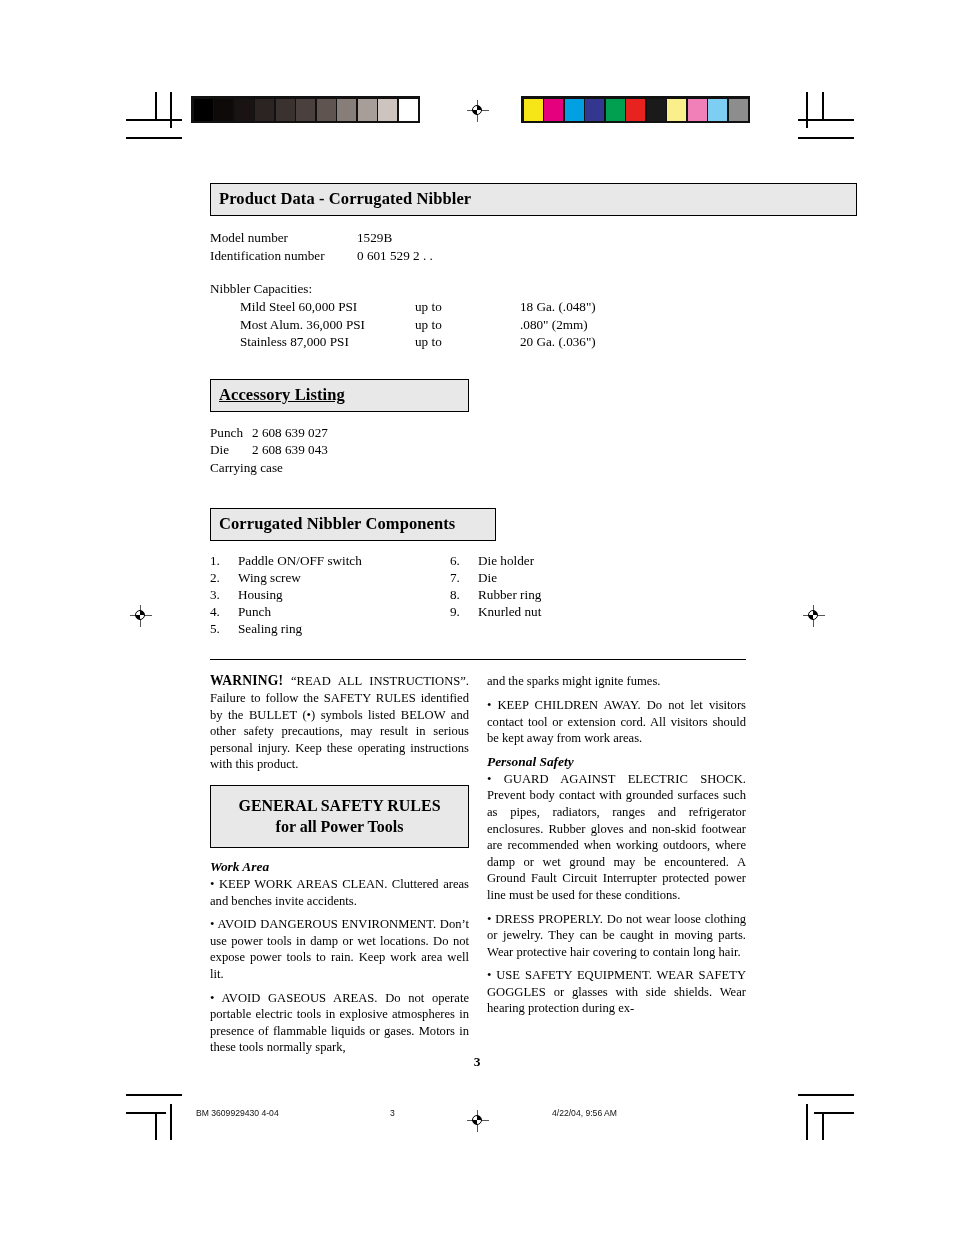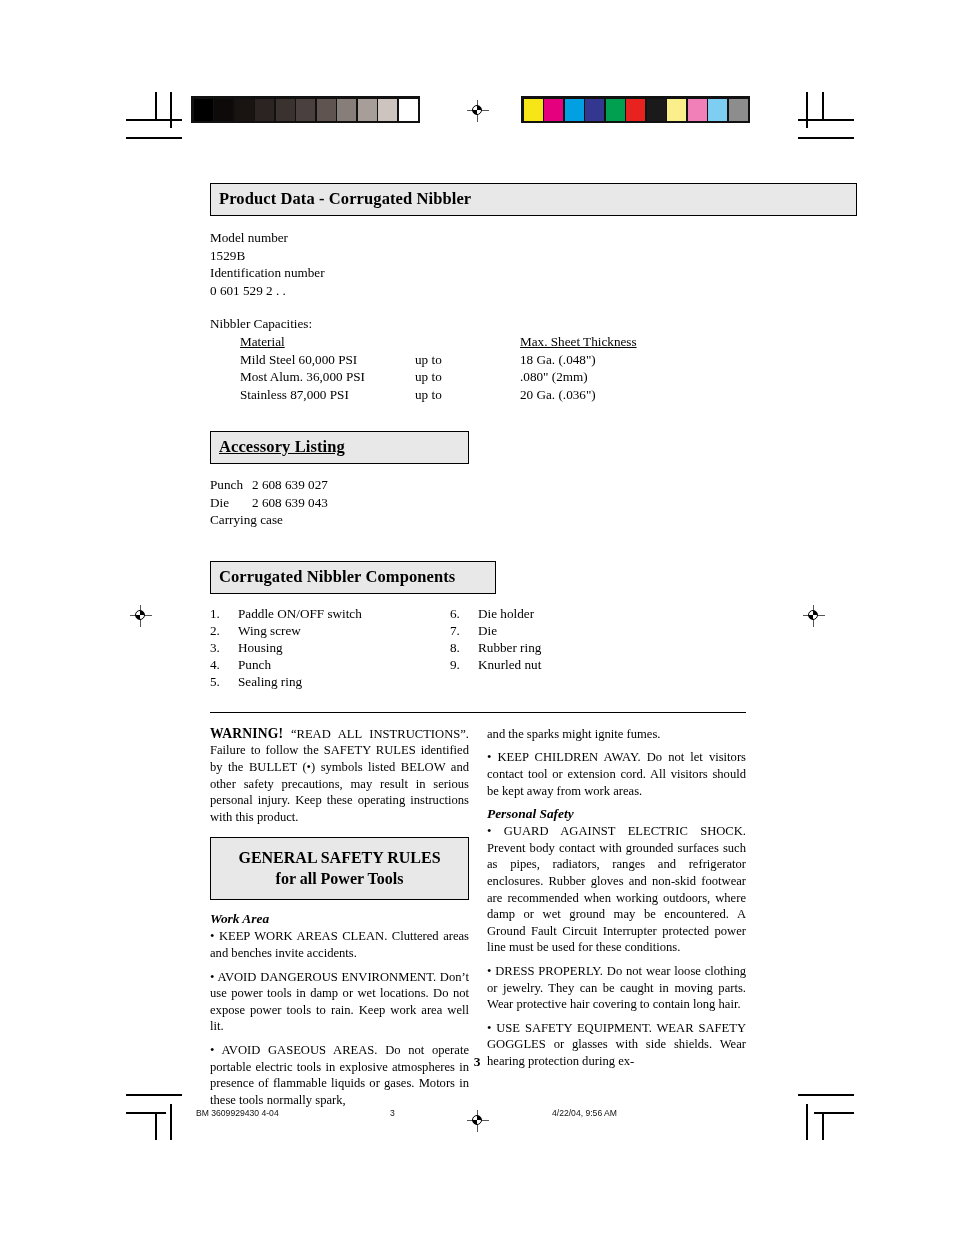--- a/index.html
+++ b/index.html
@@ -72,21 +72,21 @@
   }
   .section-head.full { width: 647px; }
   .section-head.acc  { width: 259px; }
   .section-head.comp { width: 286px; }
 
   .spec-table {
     margin-top: 13px;
     font-size: 13.2px;
     line-height: 17.5px;
   }
-  .spec-row { display: flex; flex-direction: column; }
+  .spec-row { display: flex; }
   .spec-label { width: 147px; }
   .spec-value { }
 
   .cap-title { margin-top: 17px; font-size: 13.2px; }
   .cap-table { margin-top: 1px; font-size: 13.2px; line-height: 17.5px; }
   .cap-row { display: flex; padding-left: 30px; }
   .cap-c1 { width: 175px; }
   .cap-c2 { width: 105px; }
   .cap-c3 { }
   .u { text-decoration: underline; }
@@ -244,25 +244,20 @@
     <div class="spec-row">
       <span class="spec-label">Identification number</span>
       <span class="spec-value">0 601 529 2 . .</span>
     </div>
   </div>
 
   <div class="cap-title">Nibbler Capacities:</div>
 
   <div class="cap-table">
     <div class="cap-row">
-      <span class="cap-c1 u">Material</span>
-      <span class="cap-c2"></span>
-      <span class="cap-c3 u">Max. Sheet Thickness</span>
-    </div>
-    <div class="cap-row">
       <span class="cap-c1">Mild Steel 60,000 PSI</span>
       <span class="cap-c2">up to</span>
       <span class="cap-c3">18 Ga. (.048")</span>
     </div>
     <div class="cap-row">
       <span class="cap-c1">Most Alum. 36,000 PSI</span>
       <span class="cap-c2">up to</span>
       <span class="cap-c3">.080" (2mm)</span>
     </div>
     <div class="cap-row">

